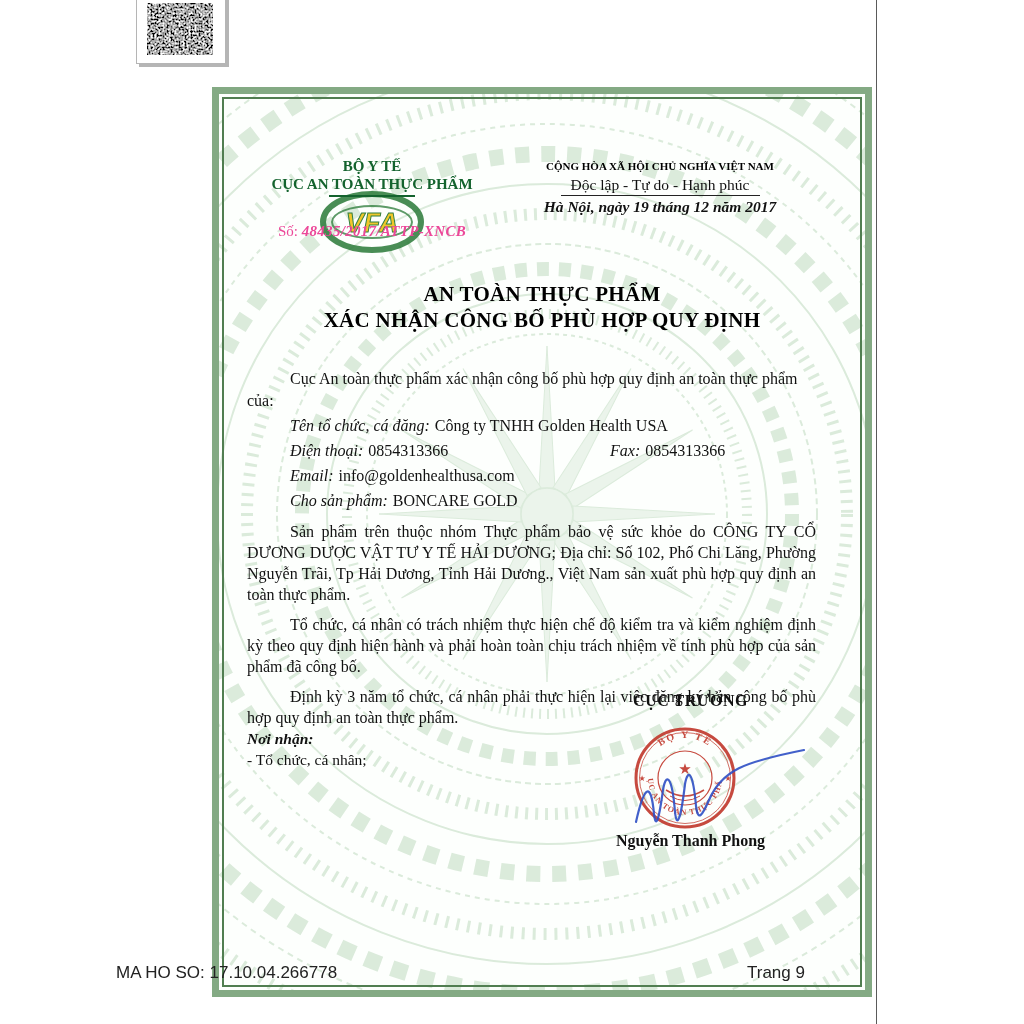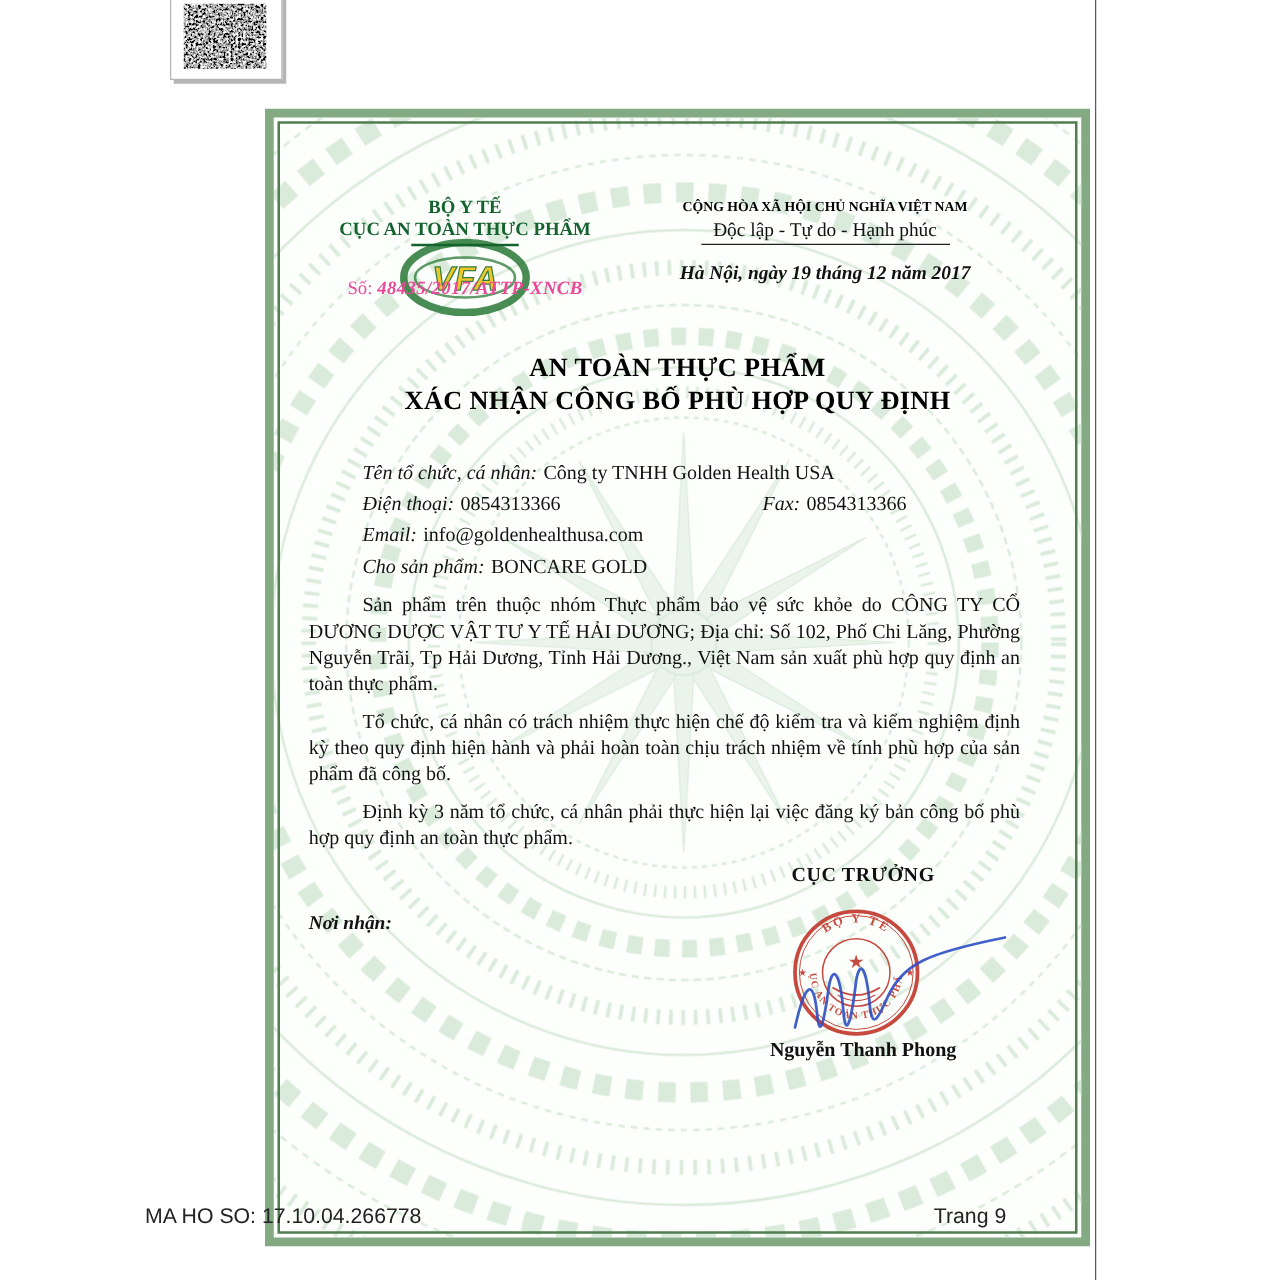--- a/index.html
+++ b/index.html
@@ -27,21 +27,21 @@
   }
   .hdr-left .rule { width:86px; height:1.5px; background:#14632e; margin:2px auto 0; position:relative; z-index:2; }
   .vfa-logo { position:absolute; left:50%; top:34px; transform:translateX(-50%); z-index:1; opacity:.95; }
   .doc-number { position:relative; z-index:2; margin-top:26px; font-size:15px; color:#ec4899; }
   .doc-number .lbl { font-style:normal; }
   .doc-number .val { font-style:italic; font-weight:bold; letter-spacing:.3px; }
 
   .hdr-right { left:498px; top:157px; width:324px; text-align:center; }
   .hdr-right .country { font-weight:bold; font-size:11px; line-height:18px; color:#000; }
   .hdr-right .motto { display:inline-block; font-size:15.5px; line-height:19px; padding:0 10px 1px; border-bottom:1.5px solid #222; }
-  .hdr-right .dateline { margin-top:14px; font-weight:bold; font-style:italic; font-size:15.5px; }
+  .hdr-right .dateline { margin-top:2px; font-weight:bold; font-style:italic; font-size:15.5px; }
 
   .doc-title { left:212px; top:281px; width:660px; text-align:center; font-weight:bold; font-size:21px; line-height:26px; letter-spacing:.3px; color:#000; }
 
   .body-text { left:247px; top:368px; width:569px; font-size:16px; line-height:22px; }
   .intro { text-indent:43px; margin-bottom:3px; }
   .field-row { position:relative; text-indent:43px; margin-bottom:3px; text-align:justify; }
   .fl { font-style:italic; }
   .fv { padding-left:5px; }
   .fax-pair { position:absolute; left:363px; top:0; text-indent:0; }
   .para { text-indent:43px; text-align:justify; margin-top:9px; line-height:21px; }
@@ -133,42 +133,44 @@
     <div><span class="motto">Độc lập - Tự do - Hạnh phúc</span></div>
     <div class="dateline">Hà Nội, ngày 19 tháng 12 năm 2017</div>
   </div>
 
   <div class="layer doc-title">
     <div>AN TOÀN THỰC PHẨM</div>
     <div>XÁC NHẬN CÔNG BỐ PHÙ HỢP QUY ĐỊNH</div>
   </div>
 
   <div class="layer body-text">
-    <div class="field-row">
-      <span class="fl">Tên tổ chức, cá nhân:</span><span class="fv">Công ty TNHH Golden Health USA</span>
+    <div class="intro">Cục An toàn thực phẩm xác nhận công bố phù hợp quy định an toàn thực phẩm của:</div>
+    <div class="field-row">
+      <span class="fl">Tên tổ chức, cá đăng:</span><span class="fv">Công ty TNHH Golden Health USA</span>
     </div>
     <div class="field-row">
       <span class="fl">Điện thoại:</span><span class="fv">0854313366</span>
       <span class="fax-pair">
         <span class="fl">Fax:</span><span class="fv">0854313366</span>
       </span>
     </div>
     <div class="field-row">
       <span class="fl">Email:</span><span class="fv">info@goldenhealthusa.com</span>
     </div>
     <div class="field-row">
       <span class="fl">Cho sản phẩm:</span><span class="fv">BONCARE GOLD</span>
     </div>
     <div class="para">Sản phẩm trên thuộc nhóm Thực phẩm bảo vệ sức khỏe do CÔNG TY CỔ DƯƠNG DƯỢC VẬT TƯ Y TẾ HẢI DƯƠNG; Địa chỉ: Số 102, Phố Chi Lăng, Phường Nguyễn Trãi, Tp Hải Dương, Tỉnh Hải Dương., Việt Nam sản xuất phù hợp quy định an toàn thực phẩm.</div>
     <div class="para">Tổ chức, cá nhân có trách nhiệm thực hiện chế độ kiểm tra và kiểm nghiệm định kỳ theo quy định hiện hành và phải hoàn toàn chịu trách nhiệm về tính phù hợp của sản phẩm đã công bố.</div>
     <div class="para">Định kỳ 3 năm tổ chức, cá nhân phải thực hiện lại việc đăng ký bản công bố phù hợp quy định an toàn thực phẩm.</div>
   </div>
 
   <div class="layer recipients">
     <div class="head">Nơi nhận:</div>
+    <div>- Tổ chức, cá nhân;</div>
   </div>
 
   <div class="layer signer-title">CỤC TRƯỞNG</div>
 
   <div class="layer seal-wrap">
     <svg width="225" height="120" viewBox="0 0 225 120">
       <g opacity="0.92">
         <circle cx="91" cy="58" r="49" fill="none" stroke="#c23b2f" stroke-width="3"></circle>
         <circle cx="91" cy="58" r="45.5" fill="none" stroke="#c23b2f" stroke-width="0.8"></circle>
         <circle cx="91" cy="58" r="27" fill="none" stroke="#c23b2f" stroke-width="1.2"></circle>

